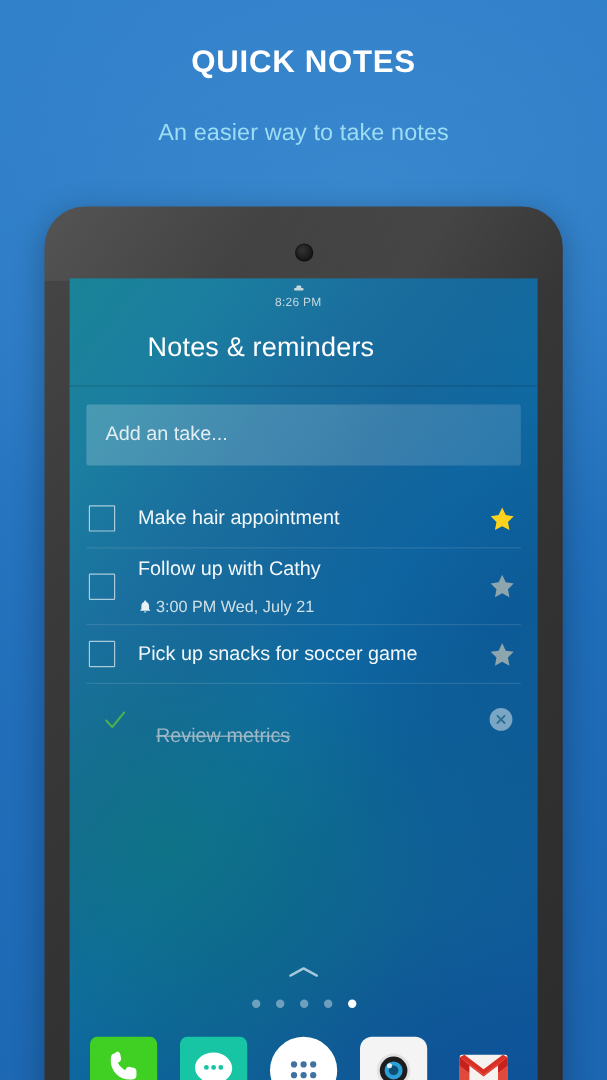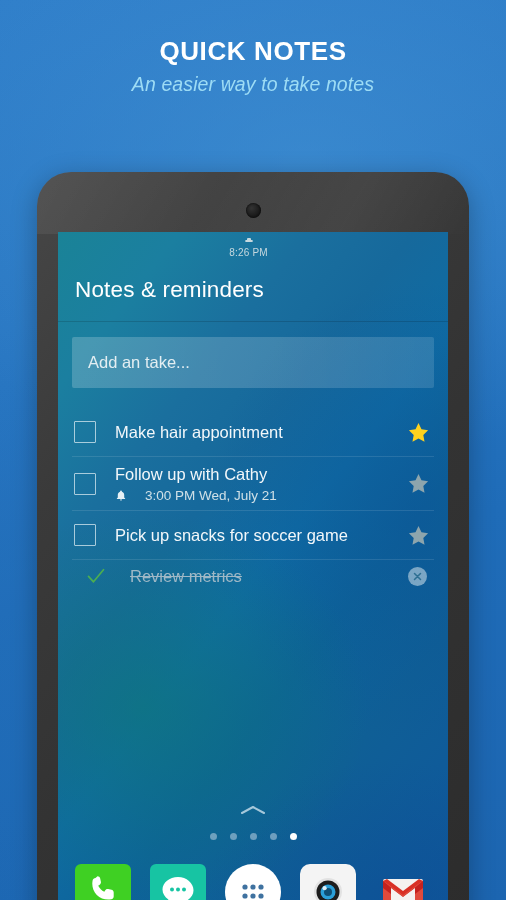--- a/index.html
+++ b/index.html
@@ -17,21 +17,21 @@
   }
 
   
   .promo { position: absolute; left: 0; right: 0; top: 34px; text-align: center; }
   .promo-title {
     font-size: 26px; font-weight: bold; color: #ffffff;
     letter-spacing: 0.6px; line-height: 34px;
   }
   .promo-sub {
     font-size: 19.5px; color: #9ddcf5; line-height: 30px;
-    margin-top: 1px; letter-spacing: 0.1px; font-style: italic;
+    margin-top: 28px; letter-spacing: 0.1px;
   }
 
   
   .phone {
     position: absolute;
     left: 37px; top: 172px;
     width: 432px; height: 760px;
     background: linear-gradient(135deg, #474747 0%, #3a3a3a 28%, #333333 55%, #2c2c2c 100%);
     border-radius: 34px 34px 8px 8px;
     box-shadow: 0 6px 26px rgba(0,0,0,0.28);
@@ -102,21 +102,21 @@
     background: #c6d8de; border-radius: 1px 1px 0 0;
   }
   .clock { font-size: 10px; letter-spacing: 0.2px; }
 
   
   .app-header {
     position: absolute; left: 0; right: 0; top: 26px; height: 64px;
     display: flex; align-items: center; padding-left: 17px;
     border-bottom: 1px solid rgba(0,0,0,0.14);
   }
-  .app-title { color: #ffffff; font-size: 22.5px; font-weight: normal; letter-spacing: 0.15px; }
+  .app-title { color: #ffffff; font-size: 22.5px; font-weight: normal; letter-spacing: 0.15px; margin-left: 48px; }
 
   
   .add-field-wrap { position: absolute; left: 0; right: 0; top: 105px; padding: 0 14px; }
   .add-field {
     height: 51px; border-radius: 2px;
     background: linear-gradient(100deg, rgba(255,255,255,0.20) 0%, rgba(255,255,255,0.17) 55%, rgba(255,255,255,0.13) 100%);
     display: flex; align-items: center; padding-left: 16px;
   }
   .add-field-text { color: #e3eef2; font-size: 16.5px; }
 
@@ -128,39 +128,40 @@
     min-height: 49px; padding: 7px 0;
     border-bottom: 1px solid rgba(255,255,255,0.11);
   }
   .checkbox {
     width: 22px; height: 22px; flex: 0 0 22px;
     border: 1.6px solid rgba(225,238,244,0.72);
     border-radius: 1px; background: transparent; margin-left: 2px;
   }
   .row-body { flex: 1; padding-left: 19px; }
   .row-title { color: #f2f7fa; font-size: 16.5px; line-height: 21px; }
-  .row-meta { display: flex; align-items: center; gap: 18px; margin-top: 3px; }
+  .row-meta { display: flex; align-items: center; gap: 3px; margin-top: 13px; }
   .bell-icon { display: block; width: 12px; height: 13px; }
   .row-meta-text { color: #cfe0e7; font-size: 13.5px; }
   .star { width: 23px; height: 23px; flex: 0 0 23px; margin-right: 4px; }
 
   
   .completed-head {
     display: flex; align-items: baseline; gap: 8px;
     padding: 16px 0 9px 2px;
   }
   .completed-label { color: #dceaf0; font-size: 14.5px; }
   .completed-count { color: #dceaf0; font-size: 14.5px; }
   .done-row { display: flex; align-items: center; padding: 6px 0 8px 0; }
   .check-mark { width: 20px; height: 20px; flex: 0 0 20px; margin-left: 14px; }
   .done-title {
     flex: 1; padding-left: 24px;
     color: #9fb8c6; font-size: 16.5px;
     text-decoration: line-through;
     text-decoration-color: #9fb8c6;
+    margin-top: 28px;
   }
   .remove-btn {
     width: 19px; height: 19px; flex: 0 0 19px; margin-right: 7px;
     border-radius: 50%; background: rgba(190,212,224,0.62);
     display: flex; align-items: center; justify-content: center;
   }
 
   
   .home-arrow { position: absolute; left: 50%; bottom: 117px; margin-left: -13px; width: 26px; height: 10px; }
   .dots {

